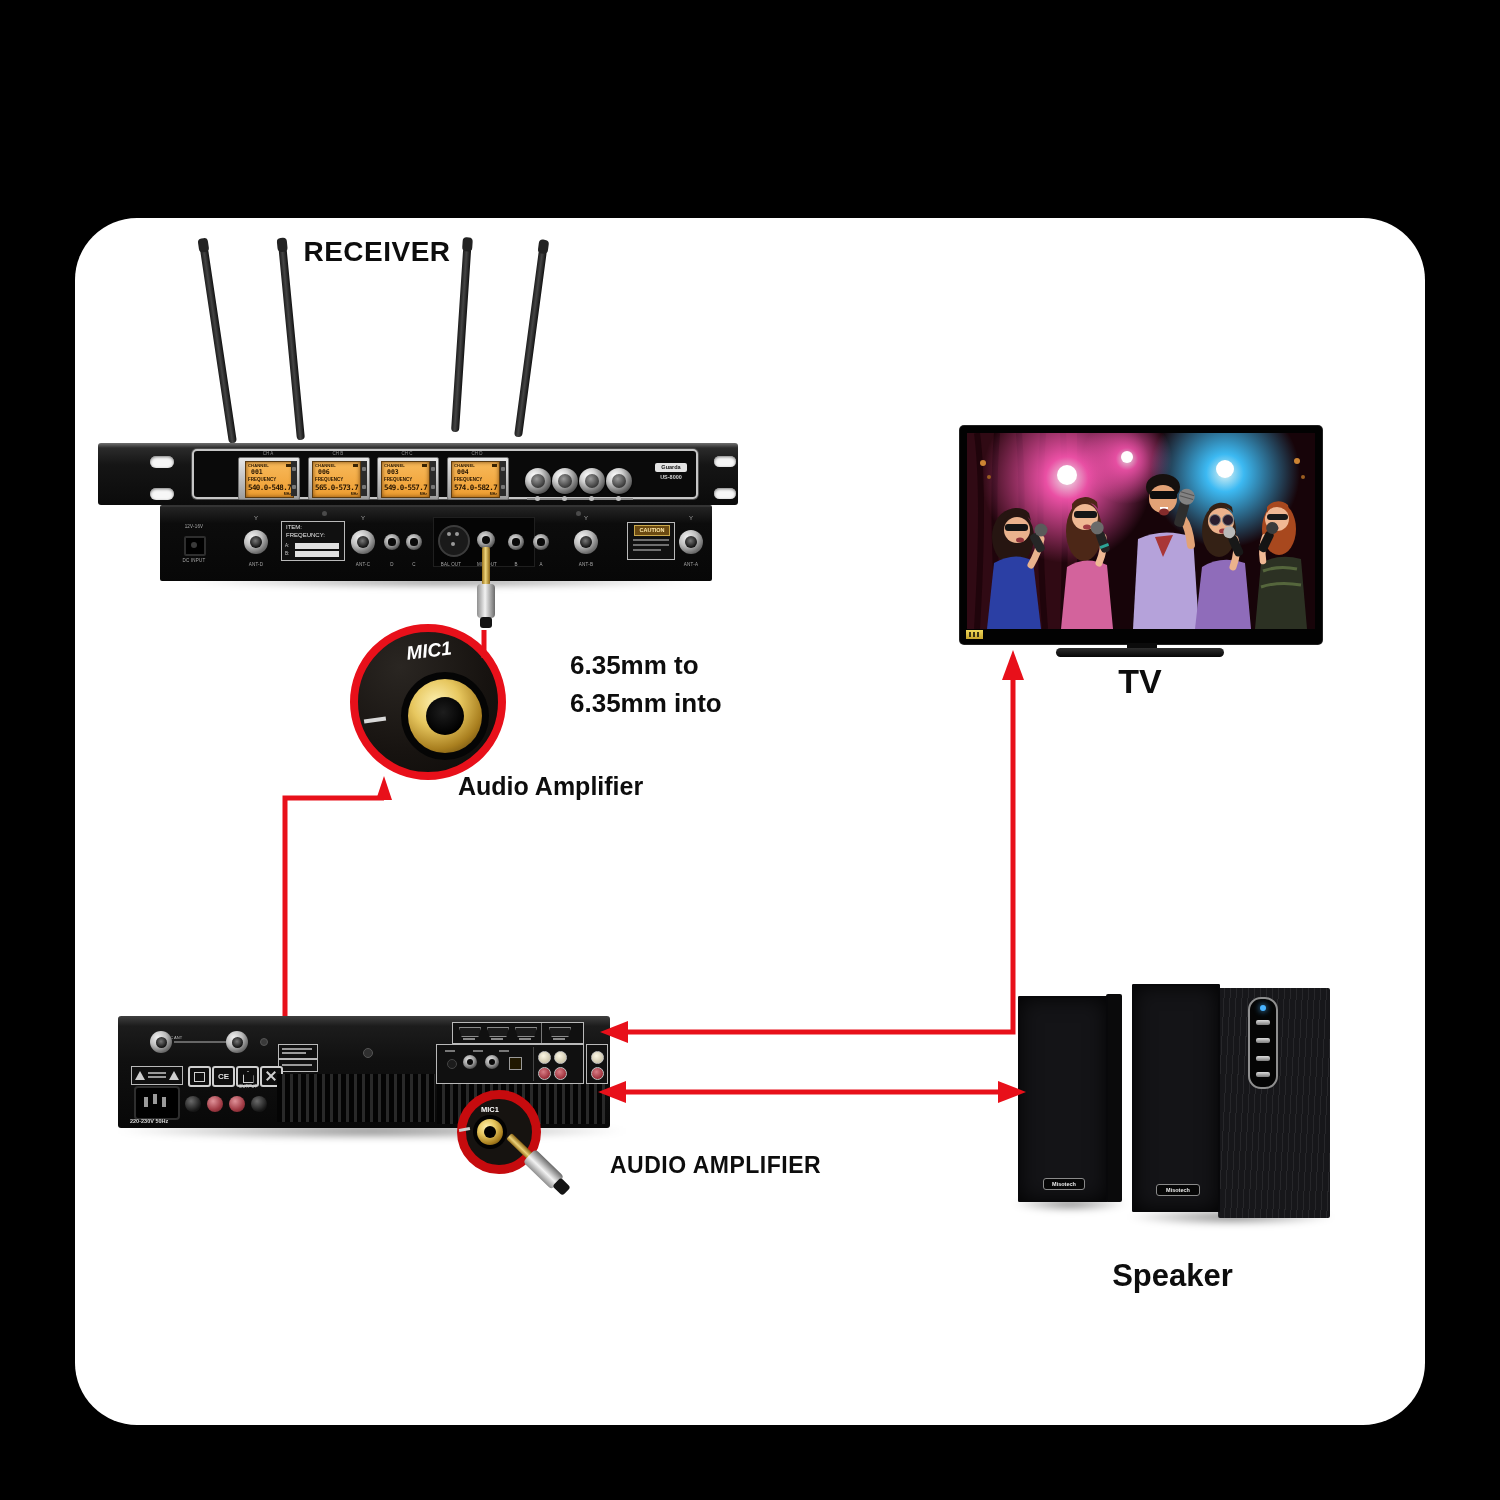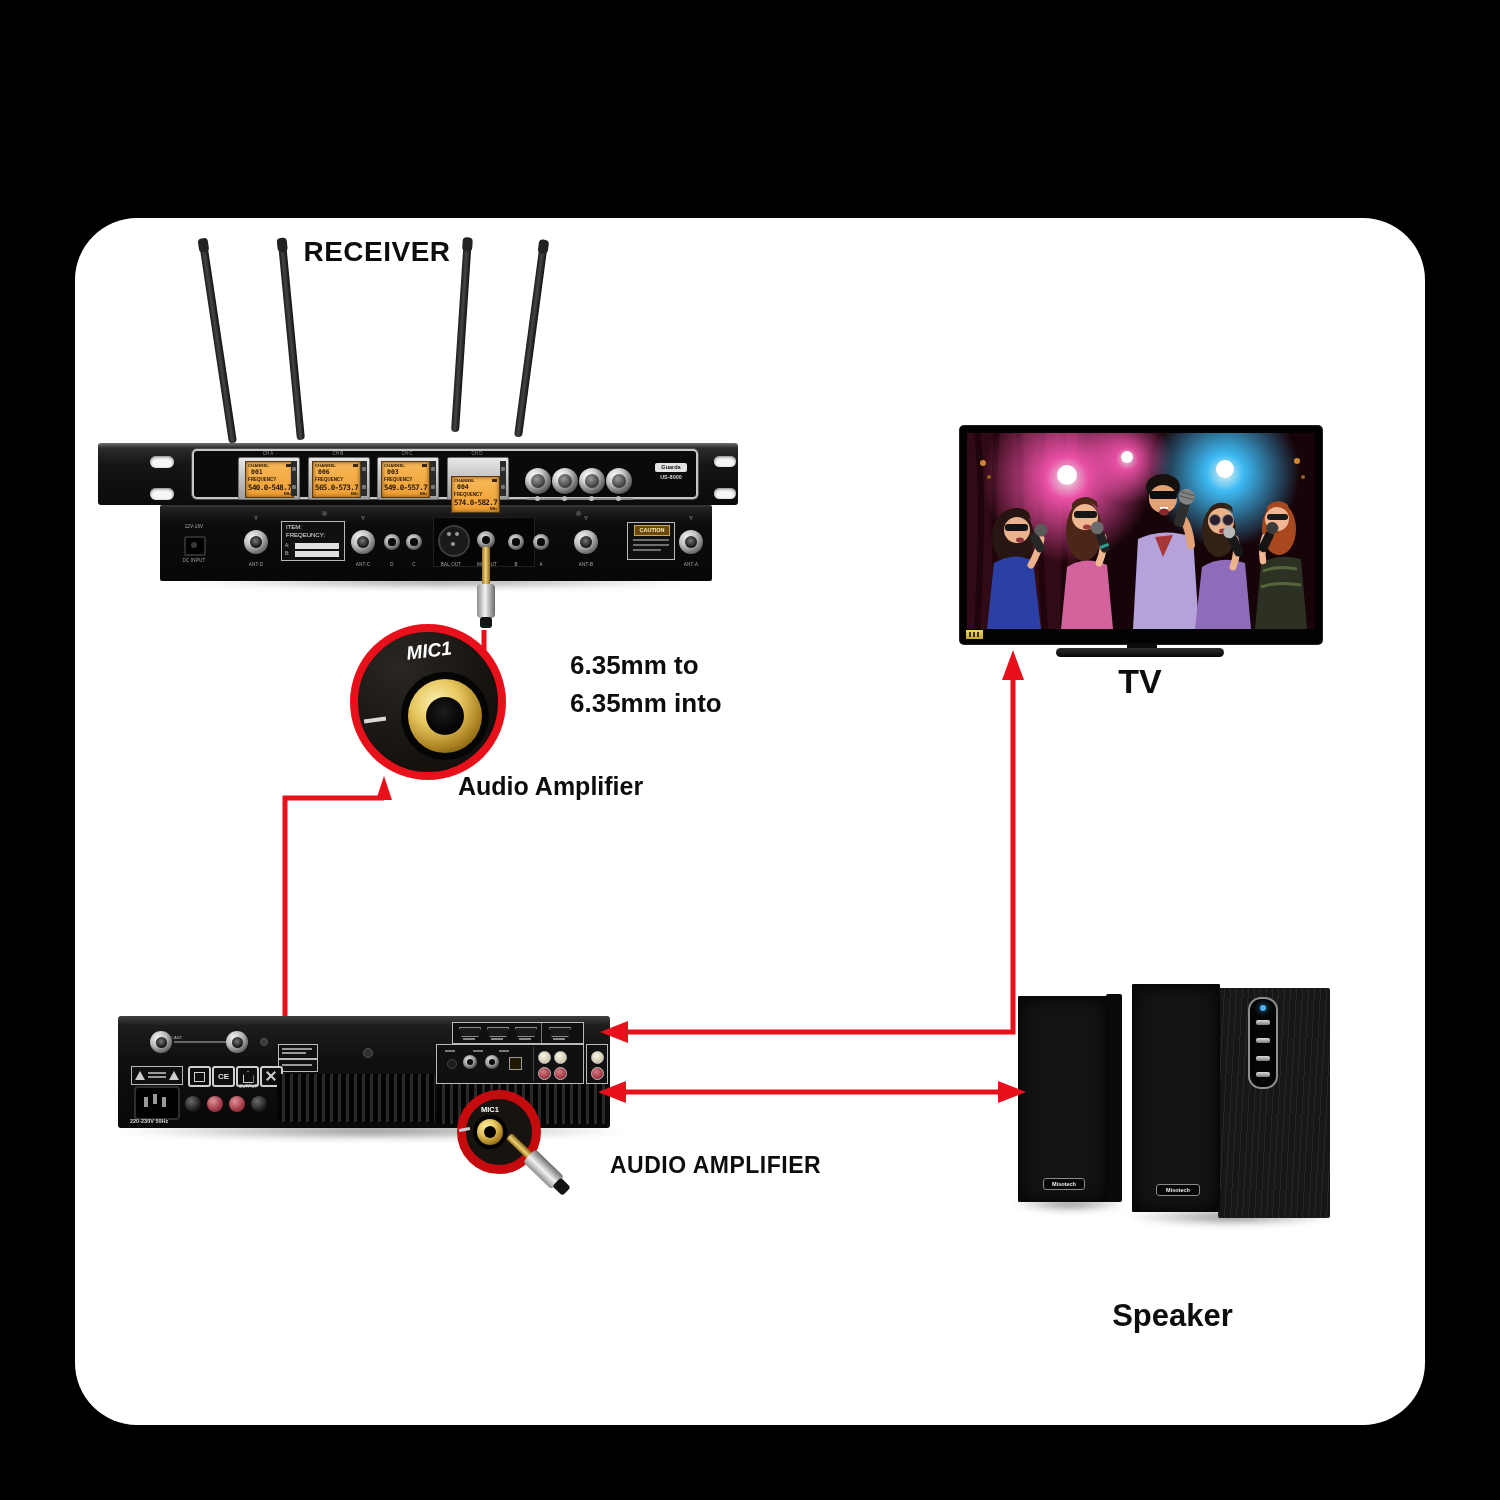--- a/index.html
+++ b/index.html
@@ -225,21 +225,21 @@
         <span class="abs lcd-unit" style="right:2px;bottom:1px;">MHz</span>
       </div>
       <div class="abs" style="left:52px;top:3px;width:6px;height:35px;background:#2b2b2b;">
         <i class="abs" style="left:1px;top:6px;width:4px;height:4px;background:#777;border-radius:1px;"></i>
         <i class="abs" style="left:1px;top:24px;width:4px;height:4px;background:#777;border-radius:1px;"></i>
       </div>
     </div>
 
     <div class="abs ch-tag" style="left:349px;top:8px;width:60px;">CH D</div>
     <div class="abs module" style="left:349px;top:14px;width:60px;height:41px;">
-      <div class="abs lcd" style="left:3px;top:18px;width:47px;height:35px;">
+      <div class="abs lcd" style="left:3px;top:3px;width:47px;height:35px;">
         <span class="abs lcd-ch" style="left:2px;top:1px;">CHANNEL</span>
         <i class="abs" style="right:2px;top:2px;width:5px;height:3px;background:#3a2404;"></i>
         <span class="abs lcd-no" style="left:5px;top:6px;">004</span>
         <span class="abs lcd-fl" style="left:2px;top:15px;">FREQUENCY</span>
         <span class="abs lcd-fq" style="left:2px;top:21px;">574.0-582.7</span>
         <span class="abs lcd-unit" style="right:2px;bottom:1px;">MHz</span>
       </div>
       <div class="abs" style="left:52px;top:3px;width:6px;height:35px;background:#2b2b2b;">
         <i class="abs" style="left:1px;top:6px;width:4px;height:4px;background:#777;border-radius:1px;"></i>
         <i class="abs" style="left:1px;top:24px;width:4px;height:4px;background:#777;border-radius:1px;"></i>
@@ -509,21 +509,21 @@
     </div>
   </div>
   <div class="abs spk-front" style="left:1132px;top:984px;width:88px;height:228px;">
     <div class="abs pill" style="left:24px;top:200px;width:42px;height:10px;line-height:10px;">Misotech</div>
   </div>
 
   <div class="abs" style="left:1106px;top:994px;width:16px;height:208px;background:#0a0a0b;border-radius:2px;"></div>
   <div class="abs spk-front" style="left:1018px;top:996px;width:90px;height:206px;">
     <div class="abs pill" style="left:25px;top:182px;width:40px;height:10px;line-height:10px;">Misotech</div>
   </div>
-  <div class="abs lbl center" style="left:1070px;top:1258px;width:205px;font-size:31px;margin-top:40px;">Speaker</div>
+  <div class="abs lbl center" style="left:1070px;top:1258px;width:205px;font-size:31px;">Speaker</div>
 
 
   <svg class="abs lines-svg" style="left:0;top:0;z-index:3;" width="1500" height="1500" viewBox="0 0 1500 1500">
     <g stroke="#e8101a" stroke-width="5" fill="none">
       <path d="M484,630 V658"></path>
       <path d="M285,1016 V798 H384"></path>
       <path d="M1013,676 V1032 H624"></path>
       <path d="M622,1092 H1002"></path>
     </g>
     <g fill="#e8101a">

